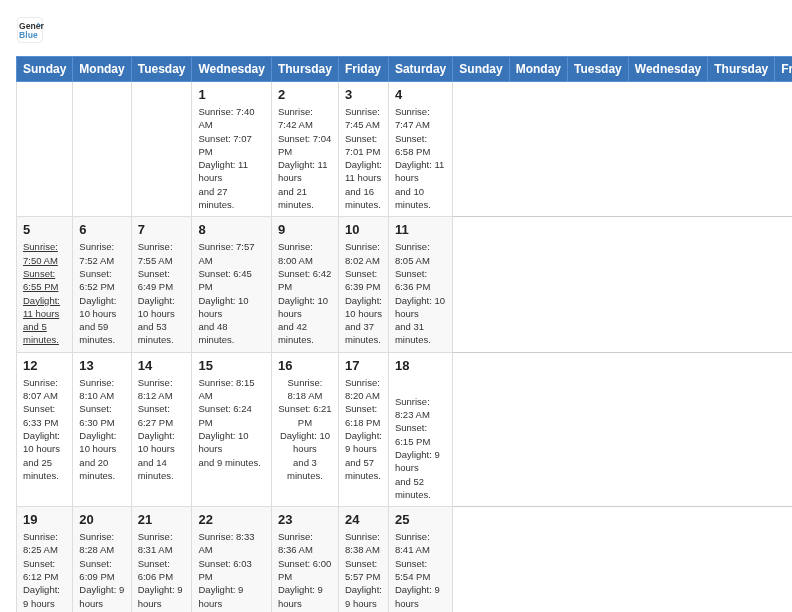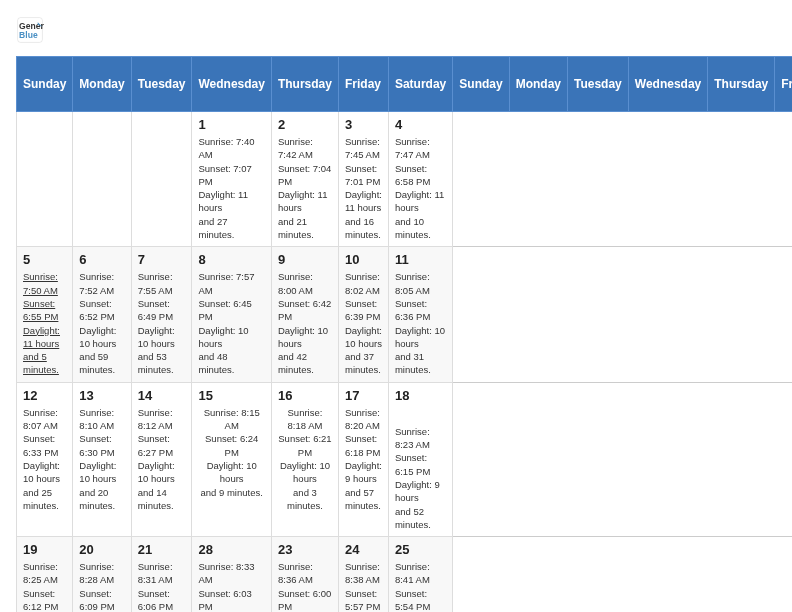--- a/index.html
+++ b/index.html
@@ -43,21 +43,21 @@
       width: 100%;
       border-collapse: collapse;
     }
     thead tr {
       background-color: #3a74b8;
     }
     thead th {
       color: #fff;
       font-size: 12px;
       font-weight: bold;
-      padding: 20px 6px;
+      padding: 5px 6px;
       text-align: left;
       border: 1px solid #5a8fd0;
     }
     tbody tr {
       border-bottom: 1px solid #ccc;
     }
     tbody td {
       vertical-align: top;
       padding: 5px 6px;
       font-size: 10px;
@@ -223,21 +223,21 @@
         </td>
         <td>
           <span class="day-number">14</span>
           <div class="cell-content" style="white-space: pre-line;">Sunrise: 8:12 AM
 Sunset: 6:27 PM
 Daylight: 10 hours
 and 14 minutes.</div>
         </td>
         <td>
           <span class="day-number">15</span>
-          <div class="cell-content" style="white-space: pre-line; text-align: center;">Sunrise: 8:15 AM
+          <div class="cell-content" style="white-space: pre-line;">Sunrise: 8:15 AM
 Sunset: 6:24 PM
 Daylight: 10 hours
 and 9 minutes.</div>
         </td>
         <td>
           <span class="day-number">16</span>
           <div class="cell-content" style="white-space: pre-line; text-align: center;">Sunrise: 8:18 AM
 Sunset: 6:21 PM
 Daylight: 10 hours
 and 3 minutes.</div>
@@ -273,21 +273,21 @@
 and 41 minutes.</div>
         </td>
         <td>
           <span class="day-number">21</span>
           <div class="cell-content" style="white-space: pre-line;">Sunrise: 8:31 AM
 Sunset: 6:06 PM
 Daylight: 9 hours
 and 35 minutes.</div>
         </td>
         <td>
-          <span class="day-number">28</span>
+          <span class="day-number">22</span>
           <div class="cell-content" style="white-space: pre-line;">Sunrise: 8:33 AM
 Sunset: 6:03 PM
 Daylight: 9 hours
 and 29 minutes.</div>
         </td>
         <td>
           <span class="day-number">23</span>
           <div class="cell-content" style="white-space: pre-line;">Sunrise: 8:36 AM
 Sunset: 6:00 PM
 Daylight: 9 hours

